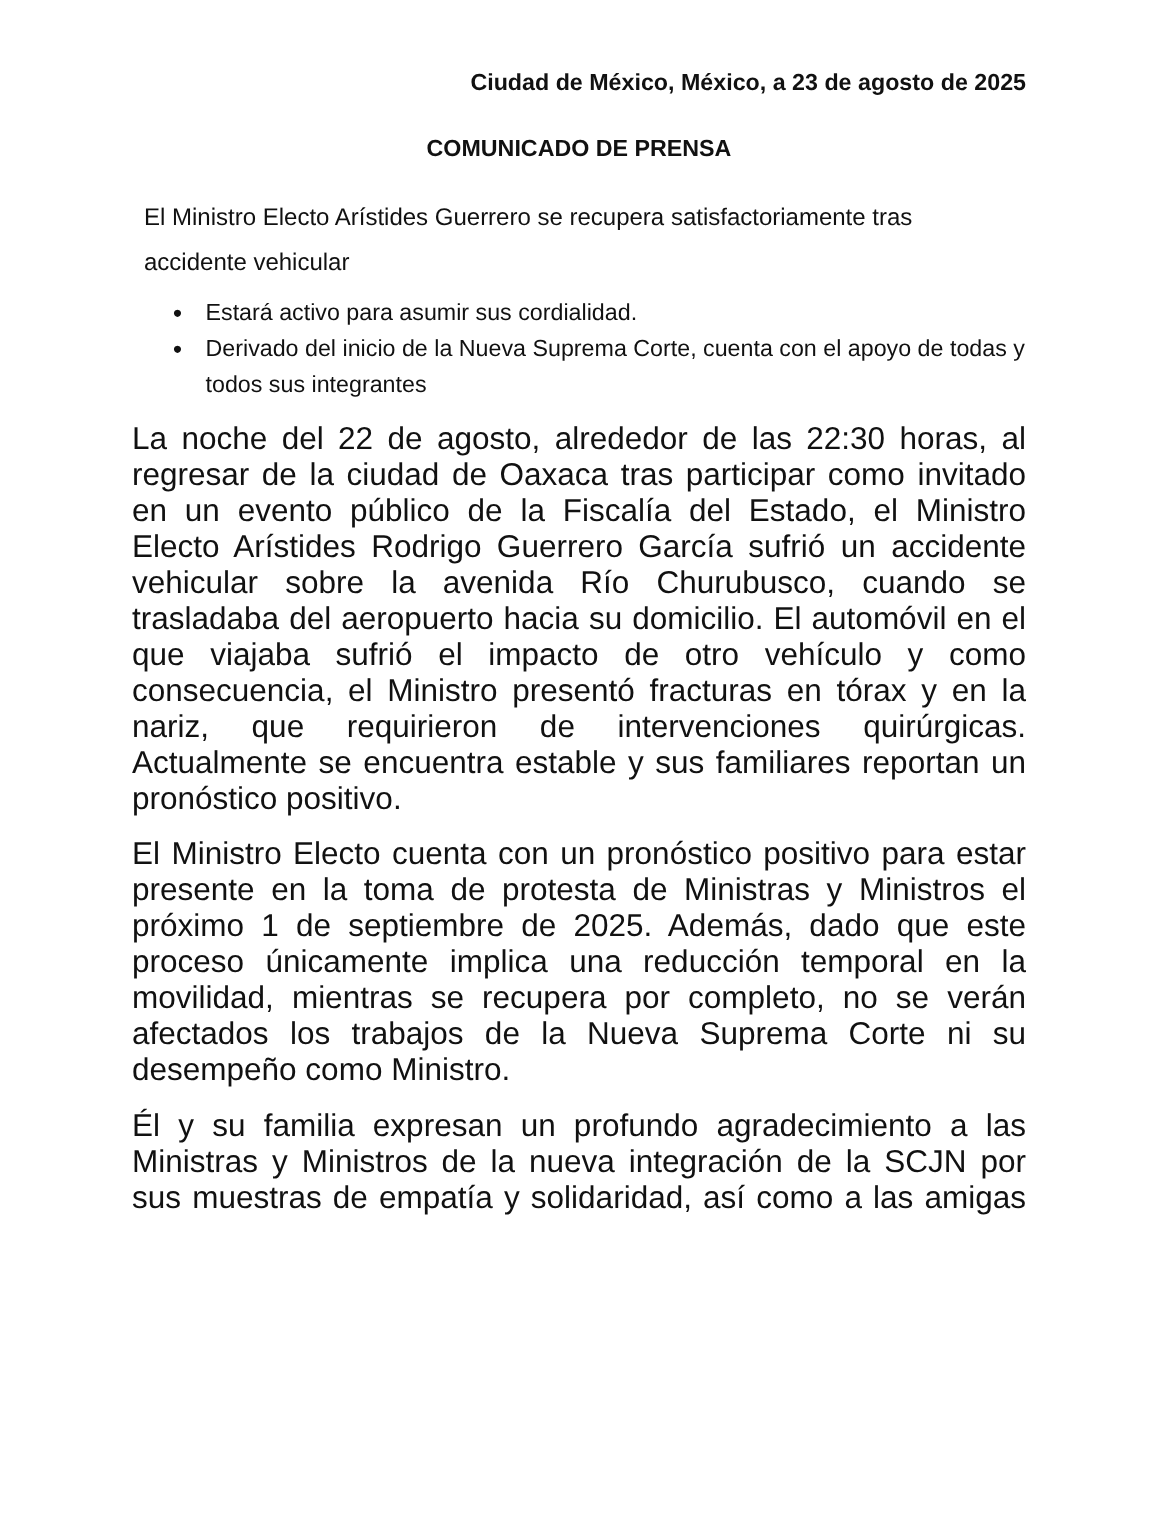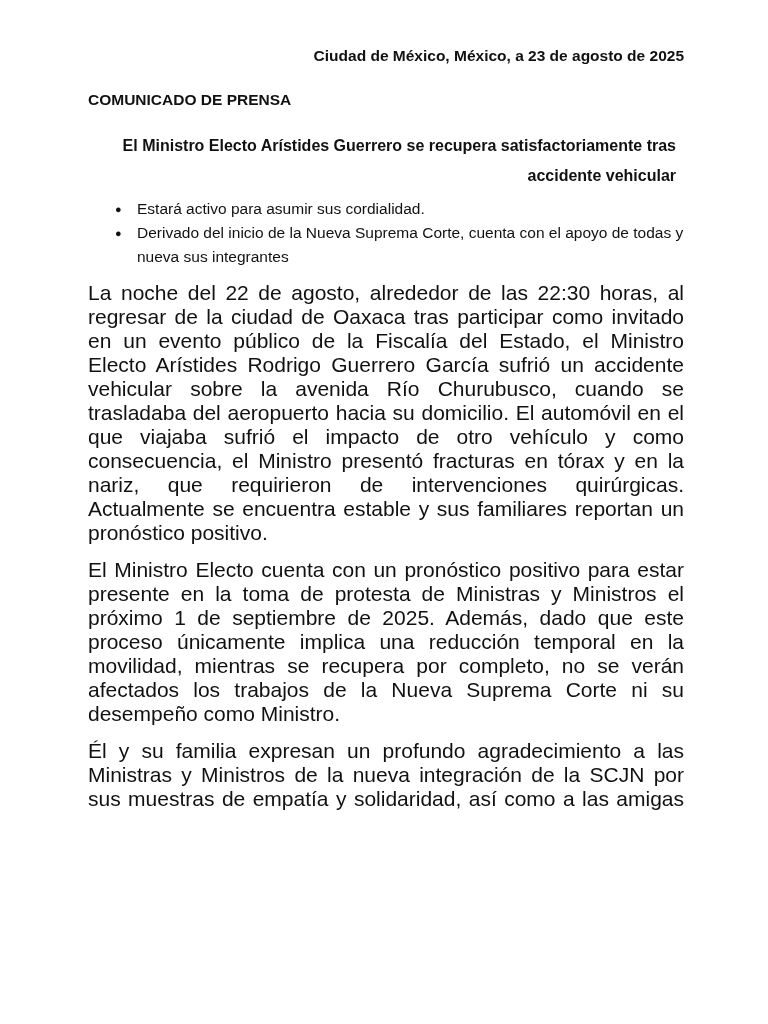--- a/index.html
+++ b/index.html
@@ -21,28 +21,28 @@
   .dateline {
     font-size: 15.5px;
     font-weight: bold;
     text-align: right;
     line-height: 24px;
     margin: 0 0 20px 0;
   }
   .kicker {
     font-size: 15.5px;
     font-weight: bold;
-    text-align: left;
+    text-align: center;
     line-height: 24px;
     margin: 0 0 19px 0;
   }
   .doc-title {
     font-size: 16px;
-    font-weight: bold;
-    text-align: right;
+    font-weight: normal;
+    text-align: left;
     line-height: 30px;
     margin: 0 auto 6px auto;
     max-width: 580px;
   }
   .bullet-list {
     list-style: none;
     margin: 0 0 12px 0;
     padding: 0 0 0 27px;
   }
   .bullet-list li {
@@ -83,21 +83,21 @@
 
   <h1 class="doc-title">El Ministro Electo Arístides Guerrero se recupera satisfactoriamente tras accidente vehicular</h1>
 
   <ul class="bullet-list">
     <li>
       <span class="bullet-marker">●</span>
       <span class="bullet-text">Estará activo para asumir sus cordialidad.</span>
     </li>
     <li>
       <span class="bullet-marker">●</span>
-      <span class="bullet-text">Derivado del inicio de la Nueva Suprema Corte, cuenta con el apoyo de todas y nueva sus integrantes</span>
+      <span class="bullet-text">Derivado del inicio de la Nueva Suprema Corte, cuenta con el apoyo de todas y todos sus integrantes</span>
     </li>
   </ul>
 
   <p class="body-par">La noche del 22 de agosto, alrededor de las 22:30 horas, al regresar de la ciudad de Oaxaca tras participar como invitado en un evento público de la Fiscalía del Estado, el Ministro Electo Arístides Rodrigo Guerrero García sufrió un accidente vehicular sobre la avenida Río Churubusco, cuando se trasladaba del aeropuerto hacia su domicilio. El automóvil en el que viajaba sufrió el impacto de otro vehículo y como consecuencia, el Ministro presentó fracturas en tórax y en la nariz, que requirieron de intervenciones quirúrgicas. Actualmente se encuentra estable y sus familiares reportan un pronóstico positivo.</p>
 
 
   <p class="body-par">El Ministro Electo cuenta con un pronóstico positivo para estar presente en la toma de protesta de Ministras y Ministros el próximo 1 de septiembre de 2025. Además, dado que este proceso únicamente implica una reducción temporal en la movilidad, mientras se recupera por completo, no se verán afectados los trabajos de la Nueva Suprema Corte ni su desempeño como Ministro.</p>
 
   <p class="body-par">Él y su familia expresan un profundo agradecimiento a las Ministras y Ministros de la nueva integración de la SCJN por sus muestras de empatía y solidaridad, así como a las amigas y amigos que, con su apoyo incondicional, han acompañado de cerca su evolución. Al mismo tiempo, solicitan con toda cordialidad comprensión y respeto durante este proceso, reiterando que serán sus propios canales los que informen oportunamente sobre la evolución de su estado de salud.</p>
 

